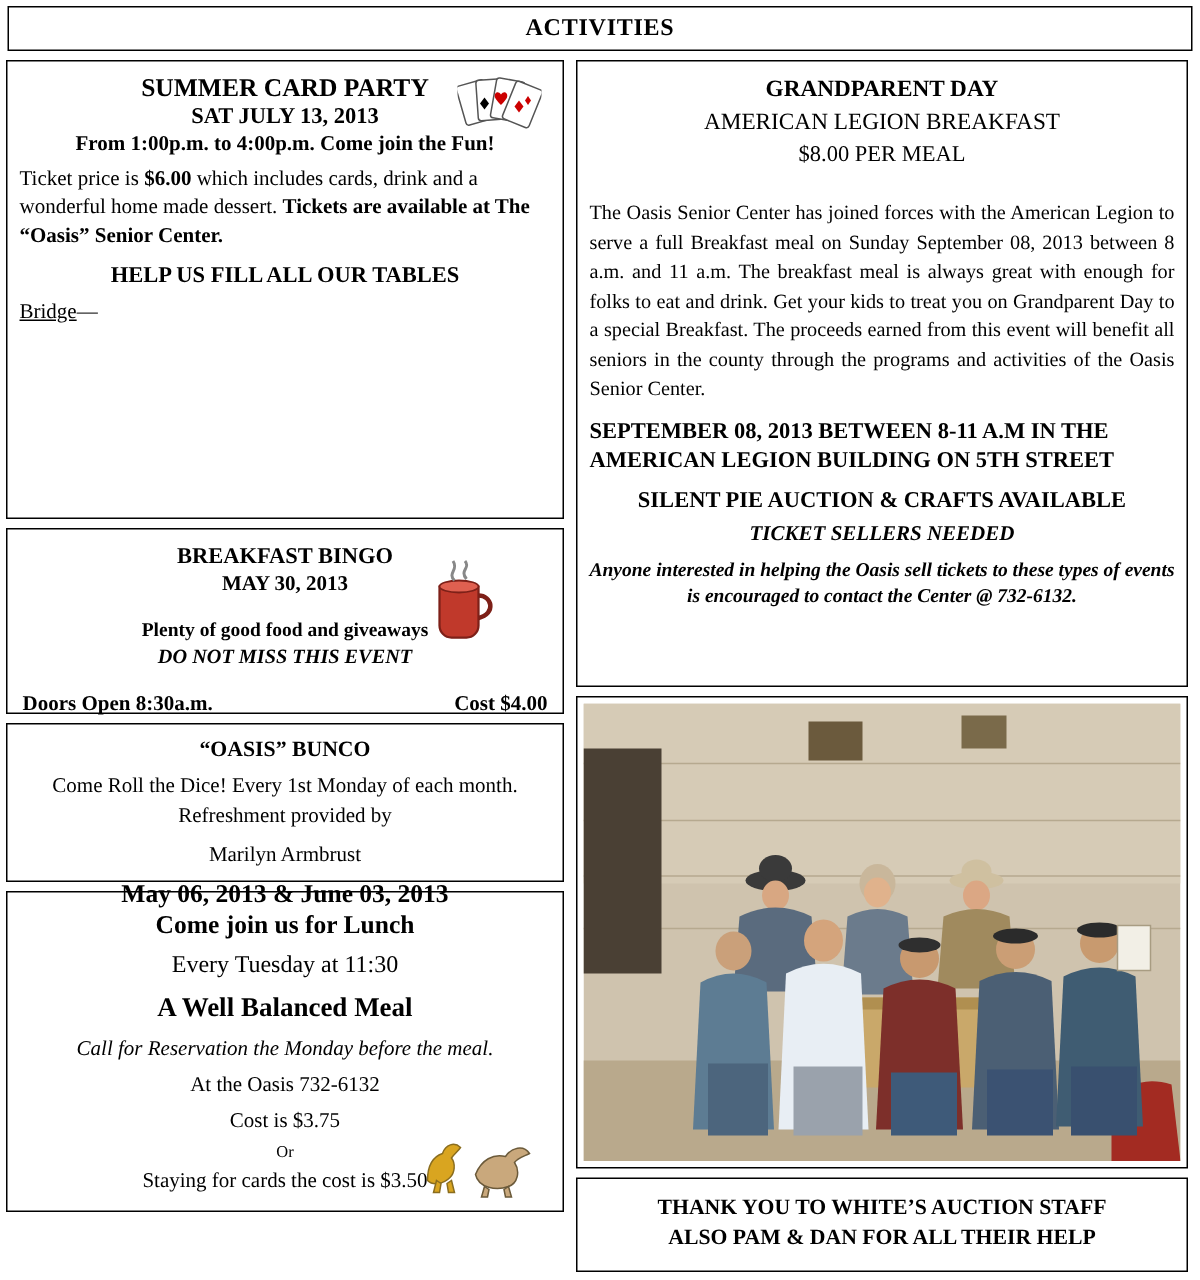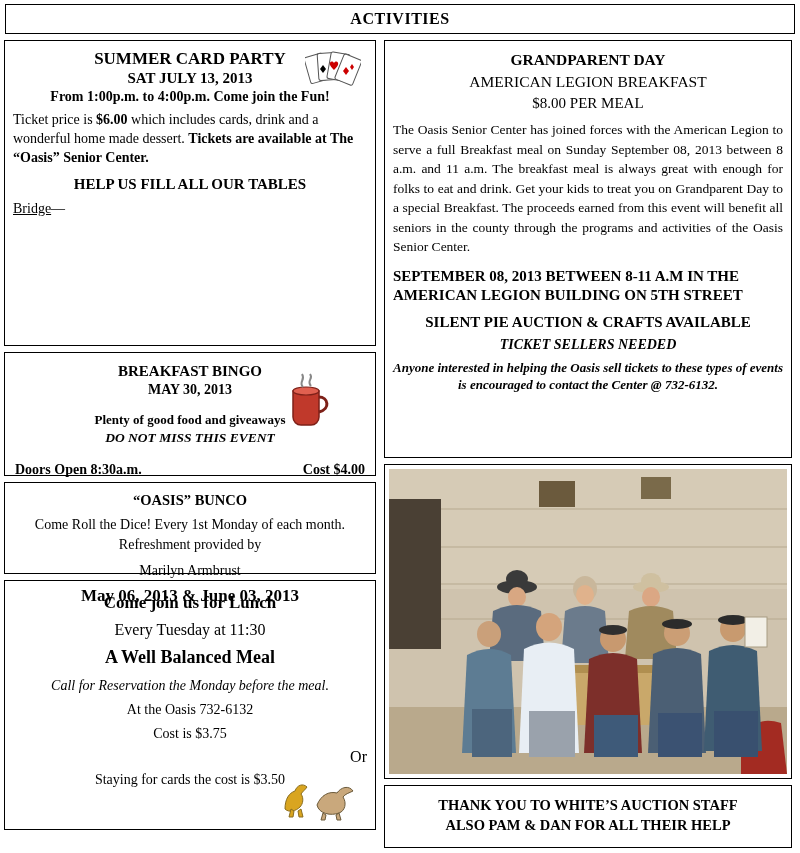--- a/index.html
+++ b/index.html
@@ -199,22 +199,22 @@
     font-size: 14px;
     text-align: center;
     margin: 8px 0 8px 0;
   }
   .lu-l6 {
     font-size: 14px;
     text-align: center;
     margin: 8px 0 6px 0;
   }
   .lu-l7 {
-    font-size: 16px;
-    text-align: right;
+    font-size: 11px;
+    text-align: center;
     margin: 6px 0 6px 0;
   }
   .lu-l8 {
     font-size: 14px;
     text-align: center;
     margin: 6px 0 4px 0;
   }
   .horses {
     position: absolute;
     right: 18px;
@@ -231,21 +231,21 @@
     margin: 4px 0 4px 0;
   }
   .gp-sub {
     font-size: 15.5px;
     text-align: center;
     margin: 4px 0 4px 0;
   }
   .gp-price {
     font-size: 15px;
     text-align: center;
-    margin: 4px 0 8px 0;
+    margin: 4px 0 20px 0;
   }
   .gp-body {
     font-size: 13.5px;
     text-align: justify;
     line-height: 1.45;
     margin: 0 0 8px 0;
   }
   .gp-when {
     font-weight: bold;
     font-size: 15px;
@@ -343,28 +343,28 @@
         <div class="bb-title">BREAKFAST BINGO</div>
         <div class="bb-date">MAY 30, 2013</div>
         <div class="bb-line1">Plenty of good food and giveaways</div>
         <div class="bb-line2">DO NOT MISS THIS EVENT</div>
         <div class="bb-footer">
           <span>Doors Open 8:30a.m.</span>
           <span>Cost  $4.00</span>
         </div>
       </div>
 
-      <div class="box" style="height:92px;">
+      <div class="box" style="height:106px;">
         <div class="bu-title">“OASIS” BUNCO</div>
         <div class="bu-body">Come Roll the Dice! Every 1st Monday of each month.  Refreshment provided by</div>
         <div class="bu-name">Marilyn Armbrust</div>
         <div class="bu-dates">May 06, 2013 &amp; June 03, 2013</div>
       </div>
 
-      <div class="box" style="height:250px;">
+      <div class="box" style="height:214px;">
         <svg class="horses" viewBox="0 0 80 56">
           <g stroke="#8a6d1f" fill="#d9a520" stroke-width="1">
             <path d="M8 44 c0 -10 4 -16 10 -18 c2 -6 8 -8 12 -4 c-2 3 -4 4 -6 7 c3 4 2 10 -1 13 c-4 4 -11 6 -15 2 z"></path>
             <path d="M14 44 l-2 8 4 0 1 -6 z"></path>
             <path d="M24 44 l2 8 -4 0 -1 -6 z"></path>
           </g>
           <g stroke="#6b5a3a" fill="#c9a87c" stroke-width="1">
             <path d="M40 40 c4 -10 12 -14 20 -12 c4 -6 12 -8 16 -2 c-4 2 -8 3 -10 6 c4 6 2 14 -4 16 c-8 3 -20 1 -22 -8 z"></path>
             <path d="M46 48 l-2 7 4 0 1 -5 z"></path>
             <path d="M62 48 l2 7 -4 0 -1 -5 z"></path>

